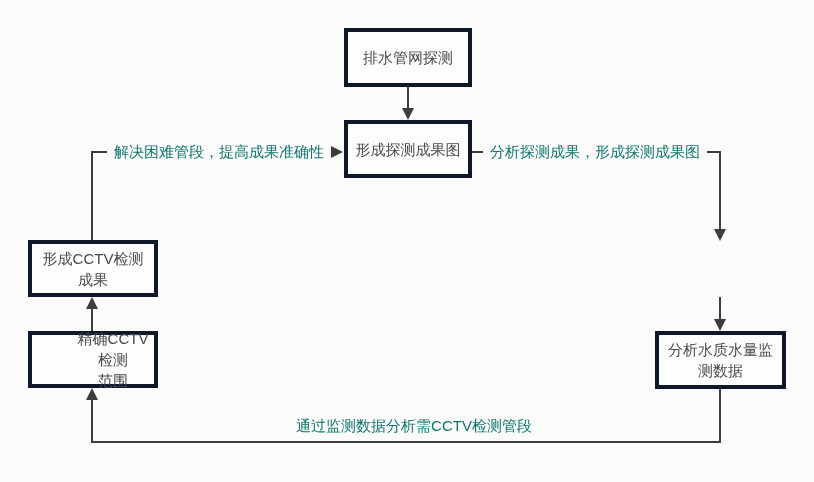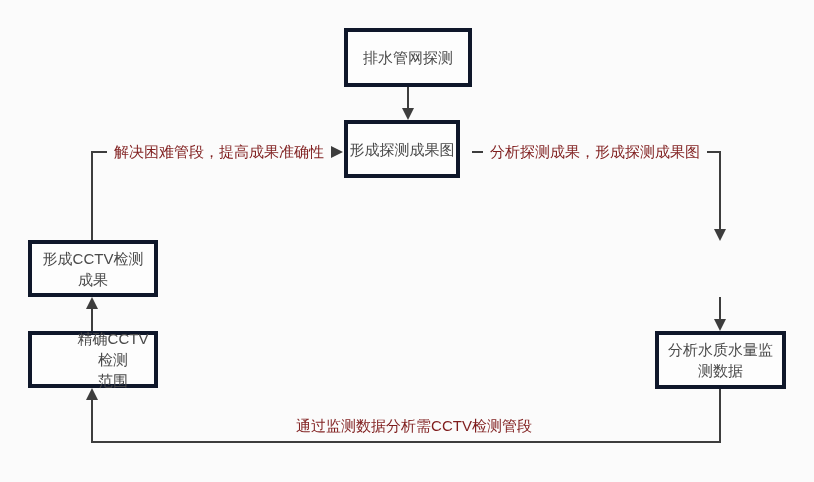--- a/index.html
+++ b/index.html
@@ -23,21 +23,21 @@
     display: flex;
     align-items: center;
     justify-content: center;
     text-align: center;
     font-size: 15px;
     line-height: 21px;
     color: #4a4a4a;
     white-space: pre-line;
   }
   .node-pipe-detection   { left: 344px; top: 28px;  width: 128px; height: 59px; }
-  .node-result-map       { left: 344px; top: 120px; width: 116px; height: 58px; }
+  .node-result-map       { left: 344px; top: 120px; width: 128px; height: 58px; }
   .node-monitor-points   { left: 655px; top: 241px; width: 131px; height: 56px; }
   .node-monitor-data     { left: 655px; top: 331px; width: 131px; height: 58px; }
   .node-cctv-result      { left: 28px;  top: 240px; width: 130px; height: 57px; }
   .node-cctv-scope       { left: 28px;  top: 331px; width: 130px; height: 57px; padding-left: 40px; }
 
   .line { position: absolute; background: #3d3d3d; }
   .h { height: 2px; }
   .v { width: 2px; }
 
   .arr { position: absolute; width: 0; height: 0; }
@@ -45,21 +45,21 @@
   .arr-up    { border-left: 6px solid transparent; border-right: 6px solid transparent; border-bottom: 12px solid #3d3d3d; }
   .arr-right { border-top: 6px solid transparent; border-bottom: 6px solid transparent; border-left: 12px solid #3d3d3d; }
 
   .edge-label {
     position: absolute;
     transform: translateX(-50%);
     background: #fbfbfb;
     padding: 0 7px;
     font-size: 15px;
     line-height: 20px;
-    color: #7f1d1d;
+    color: #0f766e;
     white-space: nowrap;
   }
 </style>
 </head>
 <body>
 
 <div class="canvas">
 
   <div class="node node-pipe-detection">排水管网探测</div>
 

